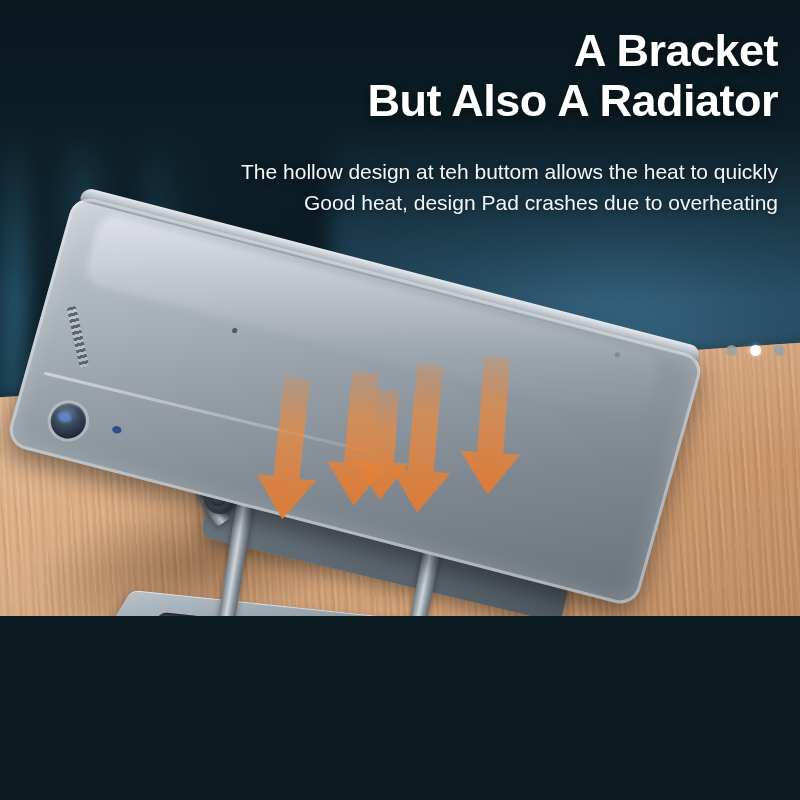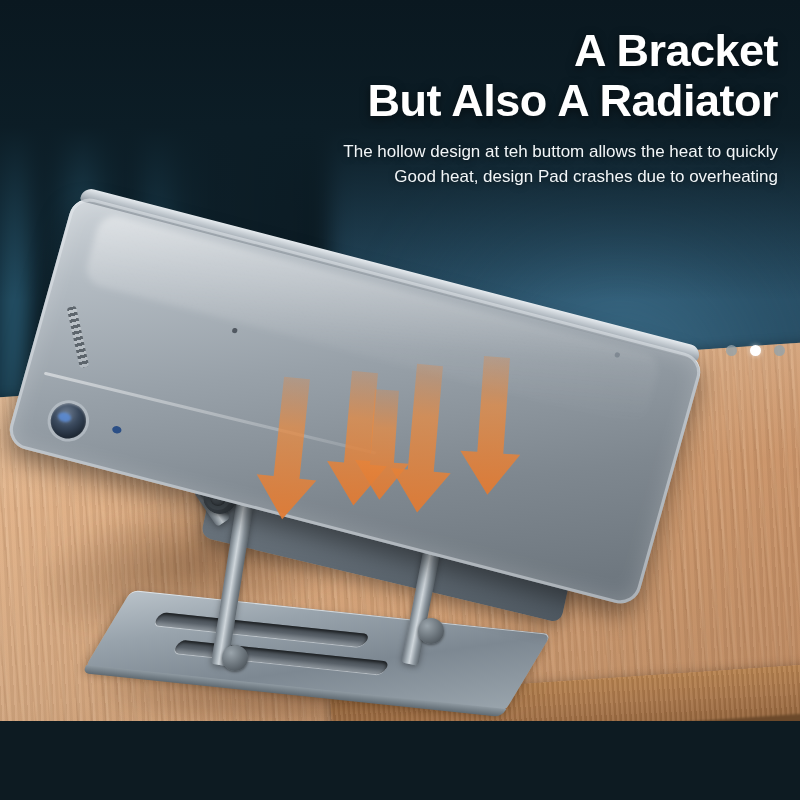--- a/index.html
+++ b/index.html
@@ -3,21 +3,21 @@
 <meta charset="utf-8">
 <title>Tablet Stand Product Banner</title>
 <style>
   * { margin:0; padding:0; box-sizing:border-box; }
   html, body {
     width:800px; height:800px; overflow:hidden;
     font-family:"Liberation Sans", sans-serif;
     background:#0d1b22;
   }
   #stage {
-    position:relative; width:800px; height:721px; overflow:hidden;
+    position:relative; width:800px; height:616px; overflow:hidden;
     background:#a16207;
     padding-left:20px;
   }
 
   
   .bg-base{
     position:absolute; inset:0;
     background:
       radial-gradient(120% 90% at 78% 42%, #2e5871 0%, #24475c 35%, #14303f 68%, #0b1c25 100%),
       linear-gradient(180deg,#0c1a21 0%,#12303e 100%);
@@ -263,21 +263,21 @@
   .copy{
     position:absolute; right:22px; top:26px; width:700px;
     text-align:right; color:#fff;
   }
   .h1{
     font-size:45px; font-weight:700; line-height:1.12; letter-spacing:-0.5px;
     text-shadow:0 2px 10px rgba(0,0,0,.55);
   }
   .h1 .l2{ display:block; white-space:nowrap; }
   .sub{
-    margin-top:13px; font-size:17px; font-weight:400; line-height:1.47;
+    margin-top:30px; font-size:21px; font-weight:400; line-height:1.47;
     color:#f2f6f8; text-shadow:0 1px 6px rgba(0,0,0,.5);
   }
   .sub span{ display:block; }
 
   
   .dots{
     position:absolute; left:726px; top:345px;
     display:flex; gap:13px; align-items:center;
   }
   .dot{ width:11px; height:11px; border-radius:50%; background:#93a3ab; opacity:.78; }

